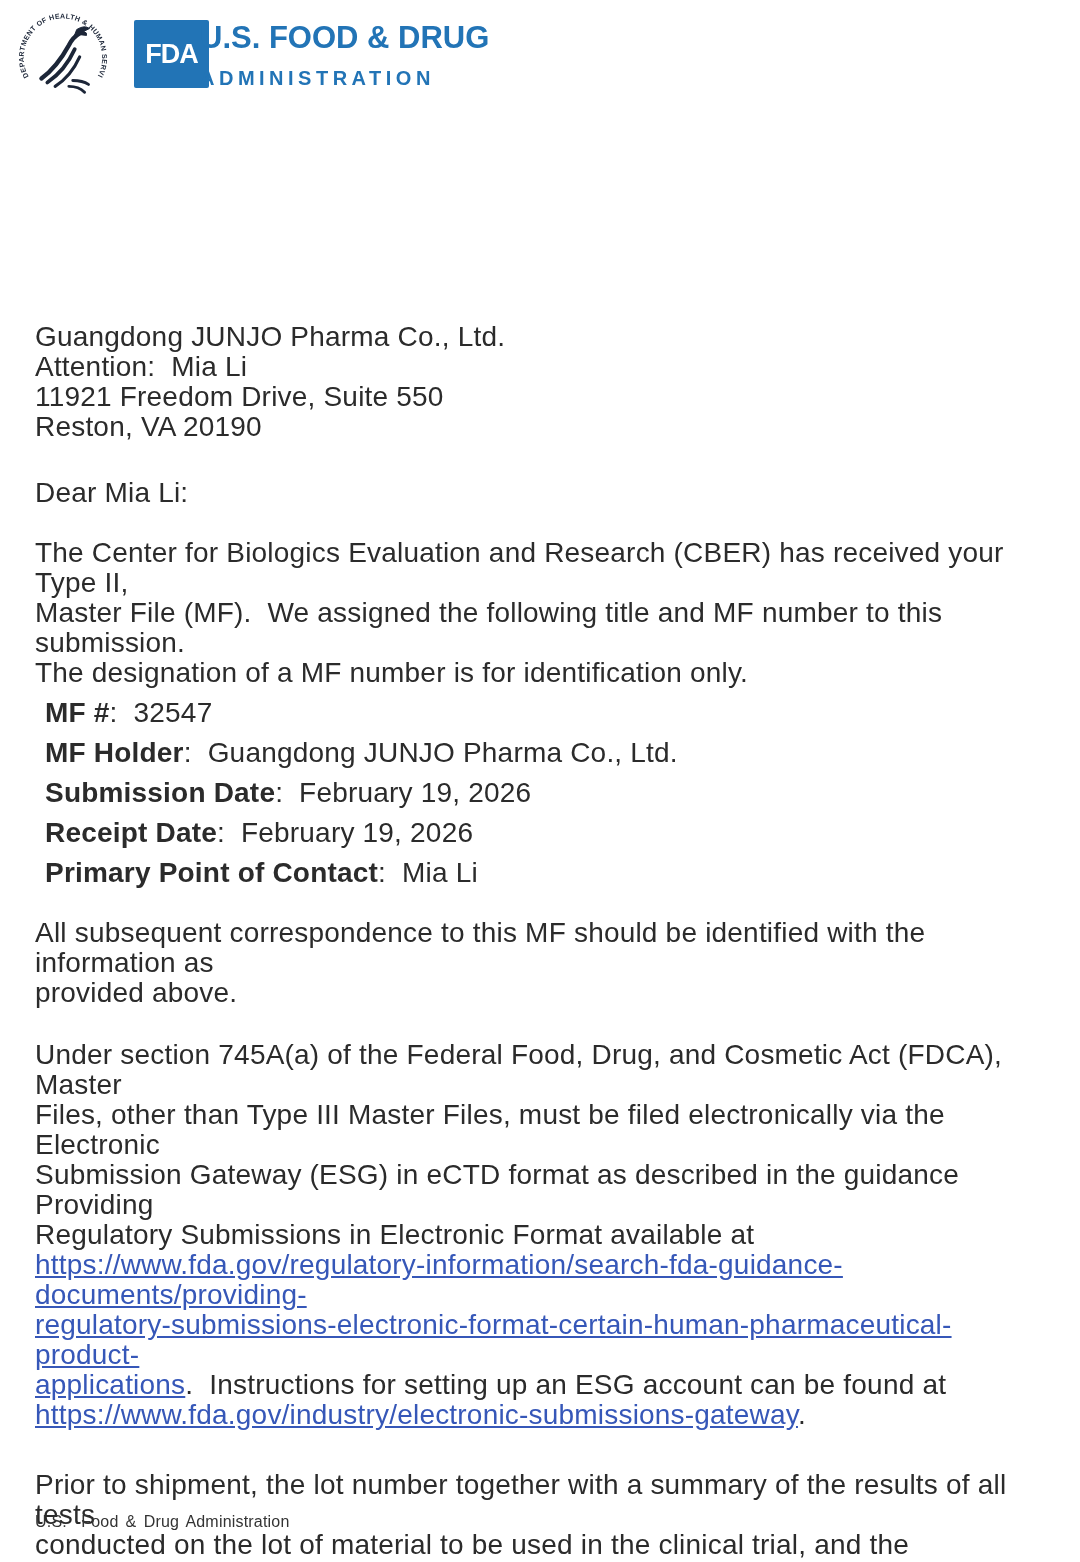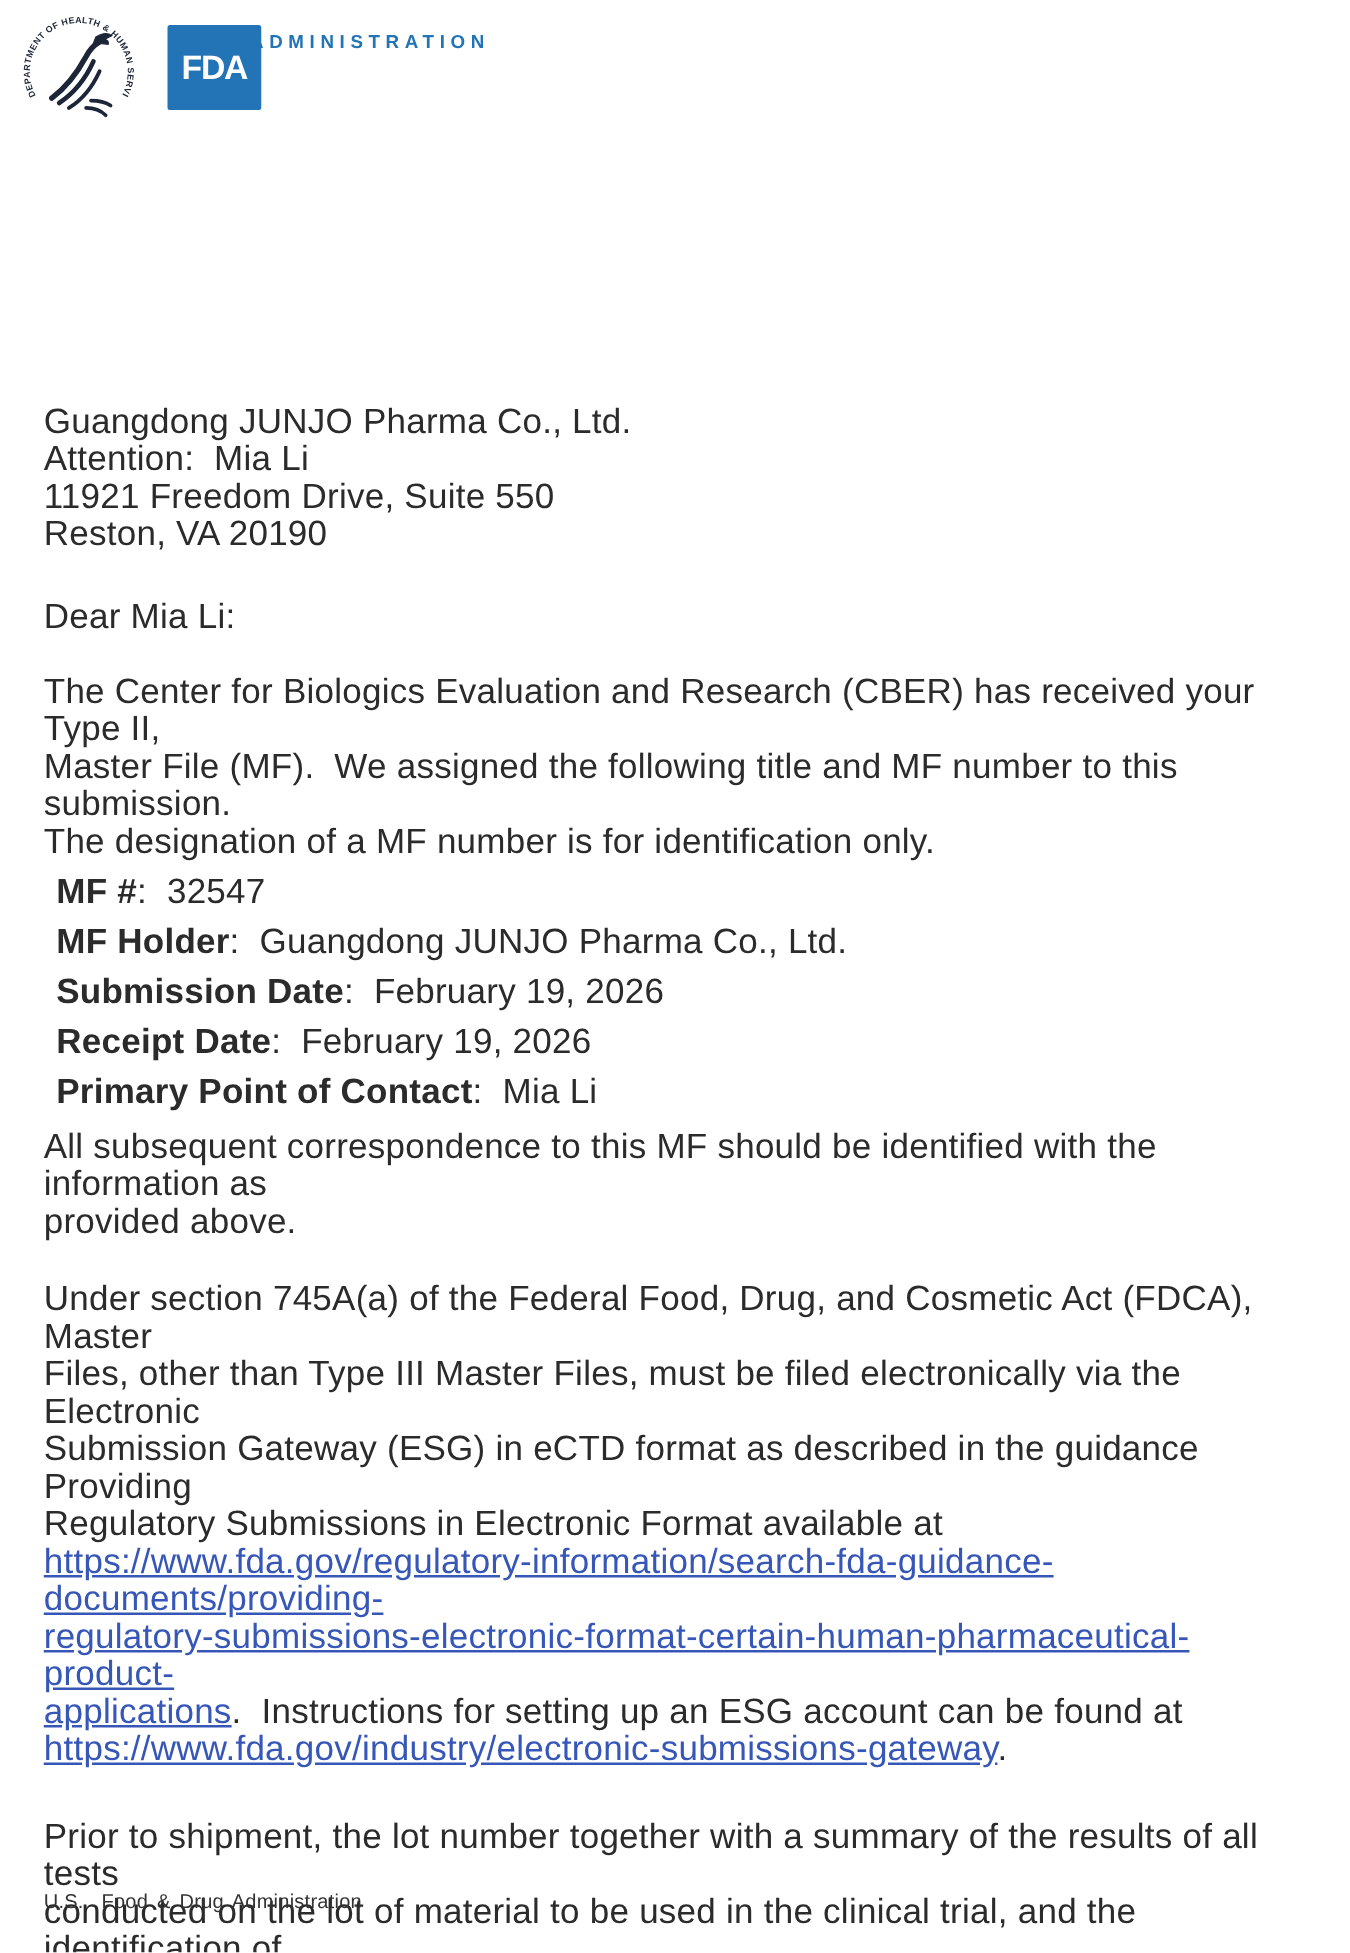--- a/index.html
+++ b/index.html
@@ -17,42 +17,42 @@
   .logo{position:absolute;top:4px;left:14px;width:470px;height:104px;}
   .seal{position:absolute;top:2px;left:0;width:98px;height:98px;}
   .fda-box{
     position:absolute;left:120px;top:16px;width:75px;height:68px;
     background:#2274b6;color:#ffffff;border-radius:2px;
     display:flex;align-items:center;justify-content:center;
     font-weight:700;font-size:27px;letter-spacing:-1px;
   }
   .wordmark{position:absolute;left:186px;top:18px;color:#2274b6;}
   .wm1{font-size:31px;font-weight:700;line-height:1;white-space:nowrap;}
-  .wm2{font-size:15px;font-weight:700;letter-spacing:4.5px;margin-top:3px;white-space:nowrap;}
+  .wm2{font-size:20px;font-weight:700;letter-spacing:4.5px;margin-top:14px;white-space:nowrap;}
 
   
   .ref-row{position:absolute;top:196px;left:35px;right:32px;display:flex;justify-content:space-between;align-items:flex-start;font-size:21px;}
   .ref-left{white-space:nowrap;}
   .ref-value{display:inline-block;font-size:23.5px;margin-left:16px;transform:scaleX(.93);transform-origin:left center;}
   .ref-right{text-align:right;}
   .doc-title{font-weight:700;font-size:21px;white-space:nowrap;}
   .doc-date{font-size:21px;margin-top:8px;}
 
   
   .letter{
     position:absolute;top:322px;left:35px;width:1013px;
     font-size:28px;line-height:30px;letter-spacing:.2px;
   }
   .recipient{margin:0 0 36px 0;}
   .r-line{white-space:pre-wrap;}
   .salutation{margin:0 0 30px 0;white-space:pre-wrap;}
   .para{margin:0;white-space:pre-wrap;}
   .mt27{margin-top:27px;}
   .mt28{margin-top:40px;}
-  .mt30{margin-top:14px;}
+  .mt30{margin-top:30px;}
   .mt32{margin-top:32px;}
   .field{margin:10px;white-space:pre-wrap;}
   .field b{font-weight:700;}
   a.link{color:#3657b8;text-decoration:underline;cursor:pointer;}
 
   
   .footer{
     position:absolute;left:35px;top:1464px;
     font-size:16px;line-height:23px;color:#333333;
     word-spacing:2.5px;letter-spacing:.2px;white-space:pre-wrap;
@@ -77,20 +77,21 @@
         <path d="M42,82 Q58,72 67,52" stroke-width="3.2"></path>
         <path d="M56,82 Q66,82 72,88" stroke-width="3"></path>
         <path d="M60,76 Q70,76 76,80" stroke-width="3"></path>
       </g>
       <path d="M64,24 q8,-5 13,-1 l-6,3 q4,1 3,4 l-9,-1 q-4,3 -6,8 z" fill="#1c2638" stroke="#1c2638" stroke-width="1"></path>
     </svg>
     <div class="fda-box">
         <span>FDA</span>
       </div>
     <div class="wordmark">
+      <div class="wm1">U.S. FOOD &amp; DRUG</div>
       <div class="wm2">ADMINISTRATION</div>
     </div>
   </div>
 
 
   <div class="letter">
 
     <div class="recipient">
       <div class="r-line">Guangdong JUNJO Pharma Co., Ltd.</div>
       <div class="r-line">Attention:  Mia Li</div>

